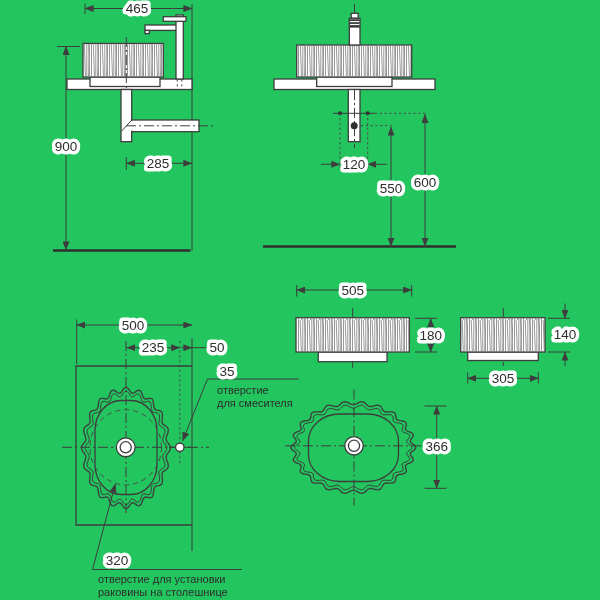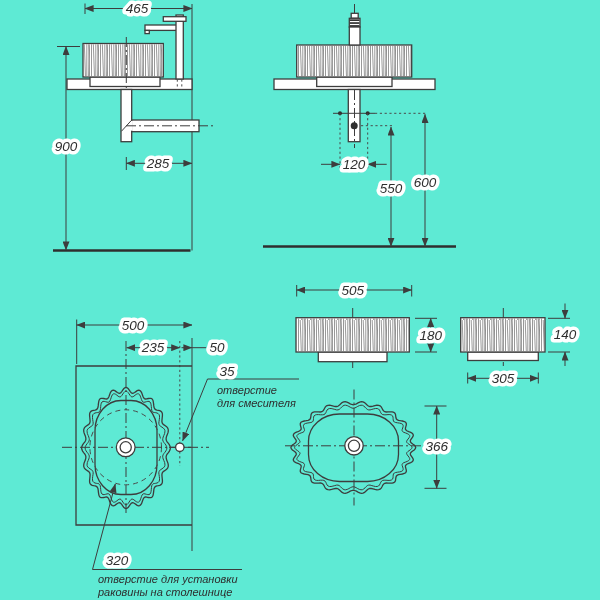--- a/index.html
+++ b/index.html
@@ -1,16 +1,16 @@
 <!DOCTYPE html>
 <html><head>
 <meta charset="utf-8">
 <style>
   html,body{margin:0;padding:0;background:#ffffff;}
-  .stage{width:600px;height:600px;background:#5eead4;position:relative;overflow:hidden;font-style:italic;}
+  .stage{width:600px;height:600px;background:#22c55e;position:relative;overflow:hidden;}
   svg{display:block;}
   text{font-family:"Liberation Sans", sans-serif; fill:#2e2e2e;}
   .dim{font-size:13.5px; paint-order:stroke; stroke:#ffffff; stroke-width:7px; stroke-linejoin:round;}
   .lbl{font-size:11px;}
   .thin{stroke:#3d3d3d;stroke-width:1;fill:none;}
   .out{stroke:#3d3d3d;stroke-width:1.3;fill:#ffffff;}
   .outn{stroke:#3d3d3d;stroke-width:1.3;fill:none;}
   .dash{stroke:#3d3d3d;stroke-width:1;fill:none;stroke-dasharray:10 3 2 3;}
   .dot{stroke:#4a4a4a;stroke-width:1;fill:none;stroke-dasharray:2.2 2.6;}
   .thick{stroke:#2f2f2f;stroke-width:2.3;fill:none;}

